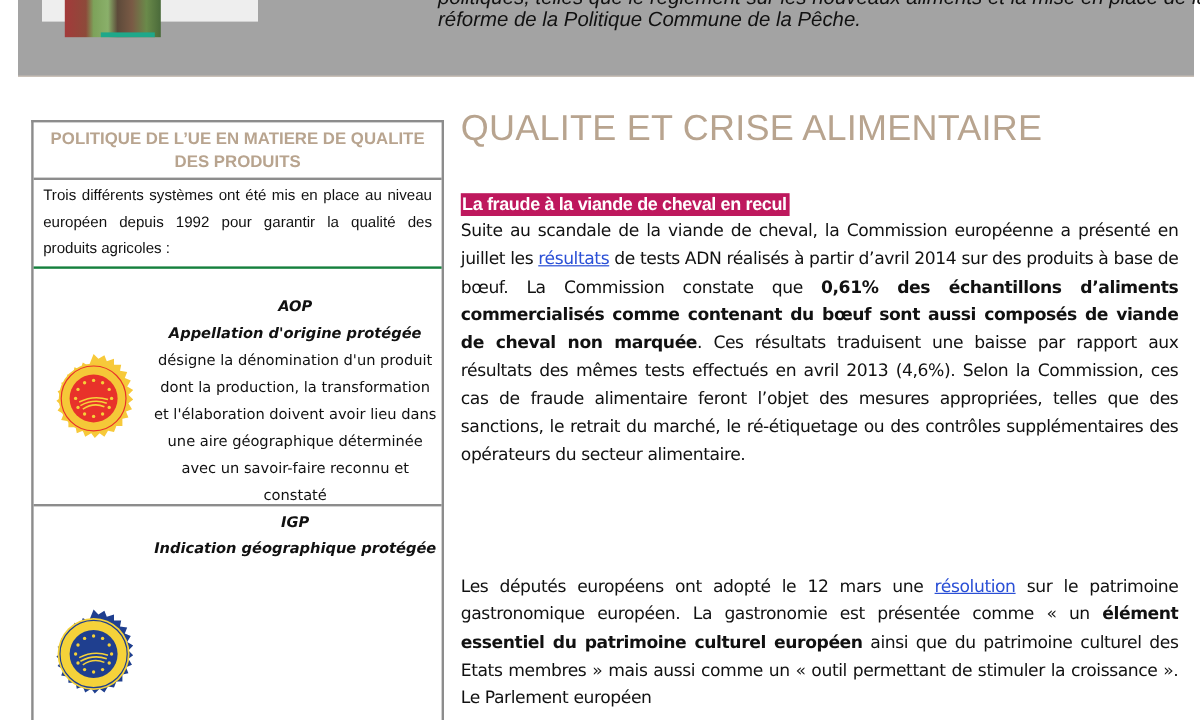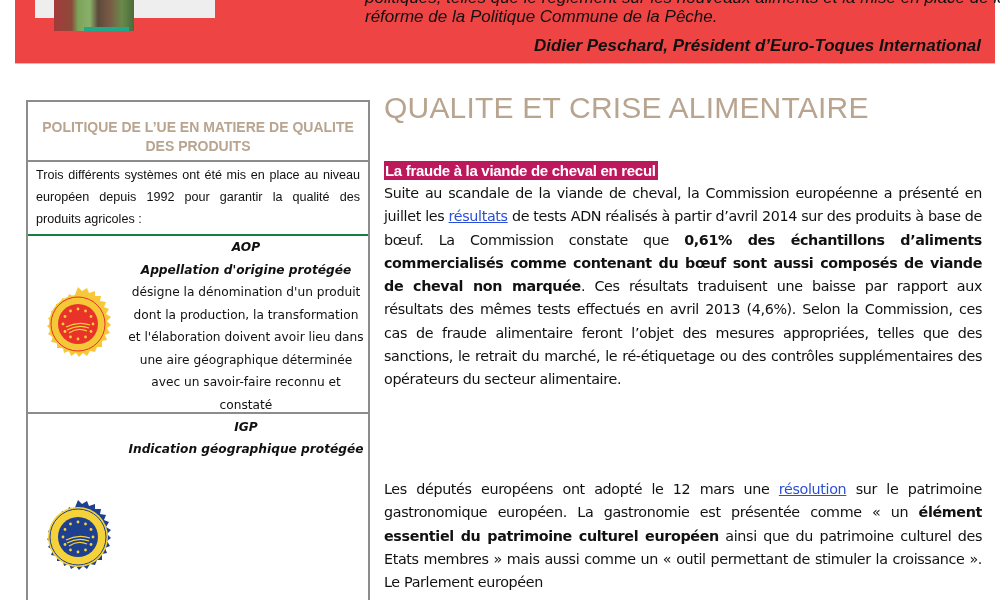--- a/index.html
+++ b/index.html
@@ -2,21 +2,21 @@
 <html><head>
   <meta charset="utf-8">
   <style>
     * { box-sizing: border-box; margin: 0; padding: 0; }
     html, body { width: 1000px; height: 600px; overflow: hidden; background: #ffffff; }
     body { position: relative; font-family: "Liberation Sans", "DejaVu Sans", sans-serif; color: #111; }
 
     
     .banner {
       position: absolute; left: 15px; top: 0; width: 980px; height: 64px;
-      background: #ef4444; border-bottom: 1px solid #cfc4b8;
+      background: #a3a3a3; border-bottom: 1px solid #cfc4b8;
     }
     .banner .photo-frame {
       position: absolute; left: 20px; top: 0; width: 180px; height: 18px; background: #eeeeee;
     }
     .banner .photo {
       position: absolute; left: 39px; top: 0; width: 80px; height: 31px;
       background: linear-gradient(90deg, #a33a3a 0%, #8d4a3a 22%, #7da25a 30%, #8ab06a 45%, #5d4a3a 55%, #7a5a45 70%, #6a8a4a 85%, #4a6a3a 100%);
     }
     .banner .photo::after {
       content: ""; position: absolute; left: 30px; bottom: 0; width: 45px; height: 4px; background: #1fa88a;
@@ -31,39 +31,39 @@
       position: absolute; right: 14px; top: 36px; font-style: italic; font-weight: bold;
       font-size: 17px; color: #111; white-space: nowrap;
     }
 
     
     .policy-box {
       position: absolute; left: 26px; top: 100px; width: 344px; height: 520px;
       border: 2px solid #8c8c8c; border-bottom: none; background: #fff;
     }
     .policy-box .box-title {
-      border-bottom: 2px solid #8c8c8c; text-align: center; padding: 16px 4px 4px;
+      border-bottom: 2px solid #8c8c8c; text-align: center; padding: 4px 4px 4px;
       color: #b8a48f; font-weight: bold; font-size: 14px; line-height: 19px;
       font-family: "Liberation Sans", sans-serif;
     }
     .policy-box .intro {
       border-bottom: 2px solid #15803d; padding: 2px 8px 4px; font-size: 13.5px; line-height: 22px;
       text-align: justify; font-family: Liberation Sans, sans-serif; font-size: 12.6px;
     }
     .scheme {
       position: relative; border-bottom: 2px solid #8c8c8c; display: flex;
     }
     .scheme .logo-cell { width: 100px; display: flex; align-items: center; justify-content: center; }
     .scheme .text-cell {
       flex: 1; text-align: center; font-family: "DejaVu Sans", sans-serif; font-size: 12.2px;
       line-height: 22.5px; padding: 0 4px 0 0;
     }
     .scheme .acr { font-weight: bold; font-style: italic; }
     .scheme .full { font-weight: bold; font-style: italic; }
-    .scheme.aop { height: 178px; }
+    .scheme.aop { height: 178px; margin-top: 20px; }
     .scheme.igp { height: 248px; }
     .scheme.igp .text-cell { padding-top: 2px; line-height: 22.4px; }
 
     
     .main { position: absolute; left: 384px; top: 88px; width: 600px; }
     .page-title {
       font-family: "Liberation Sans", sans-serif; font-size: 30px; color: #b8a48f;
       letter-spacing: 0.2px; line-height: 40px; white-space: nowrap;
     }
     .section-heading {
@@ -83,21 +83,20 @@
     .p2 { position: absolute; top: 390px; left: 0; width: 598px; }
   </style>
 </head>
 <body>
 
 <div class="banner">
   <div class="photo-frame"></div>
   <div class="photo"></div>
   <div class="quote-line cut">politiques, telles que le règlement sur les nouveaux aliments et la mise en place de la</div>
   <div class="quote-line l2">réforme de la Politique Commune de la Pêche.</div>
-  <div class="signature">Didier Peschard, Président d’Euro-Toques International</div>
 </div>
 
 <div class="policy-box">
   <div class="box-title">POLITIQUE DE L’UE EN MATIERE DE QUALITE DES PRODUITS</div>
   <div class="intro">Trois différents systèmes ont été mis en place au niveau européen depuis 1992 pour garantir la qualité des produits agricoles :</div>
 
   <div class="scheme aop">
     <div class="logo-cell">
       <svg width="76" height="76" viewBox="0 0 76 76">
         <g transform="translate(38,38)">

